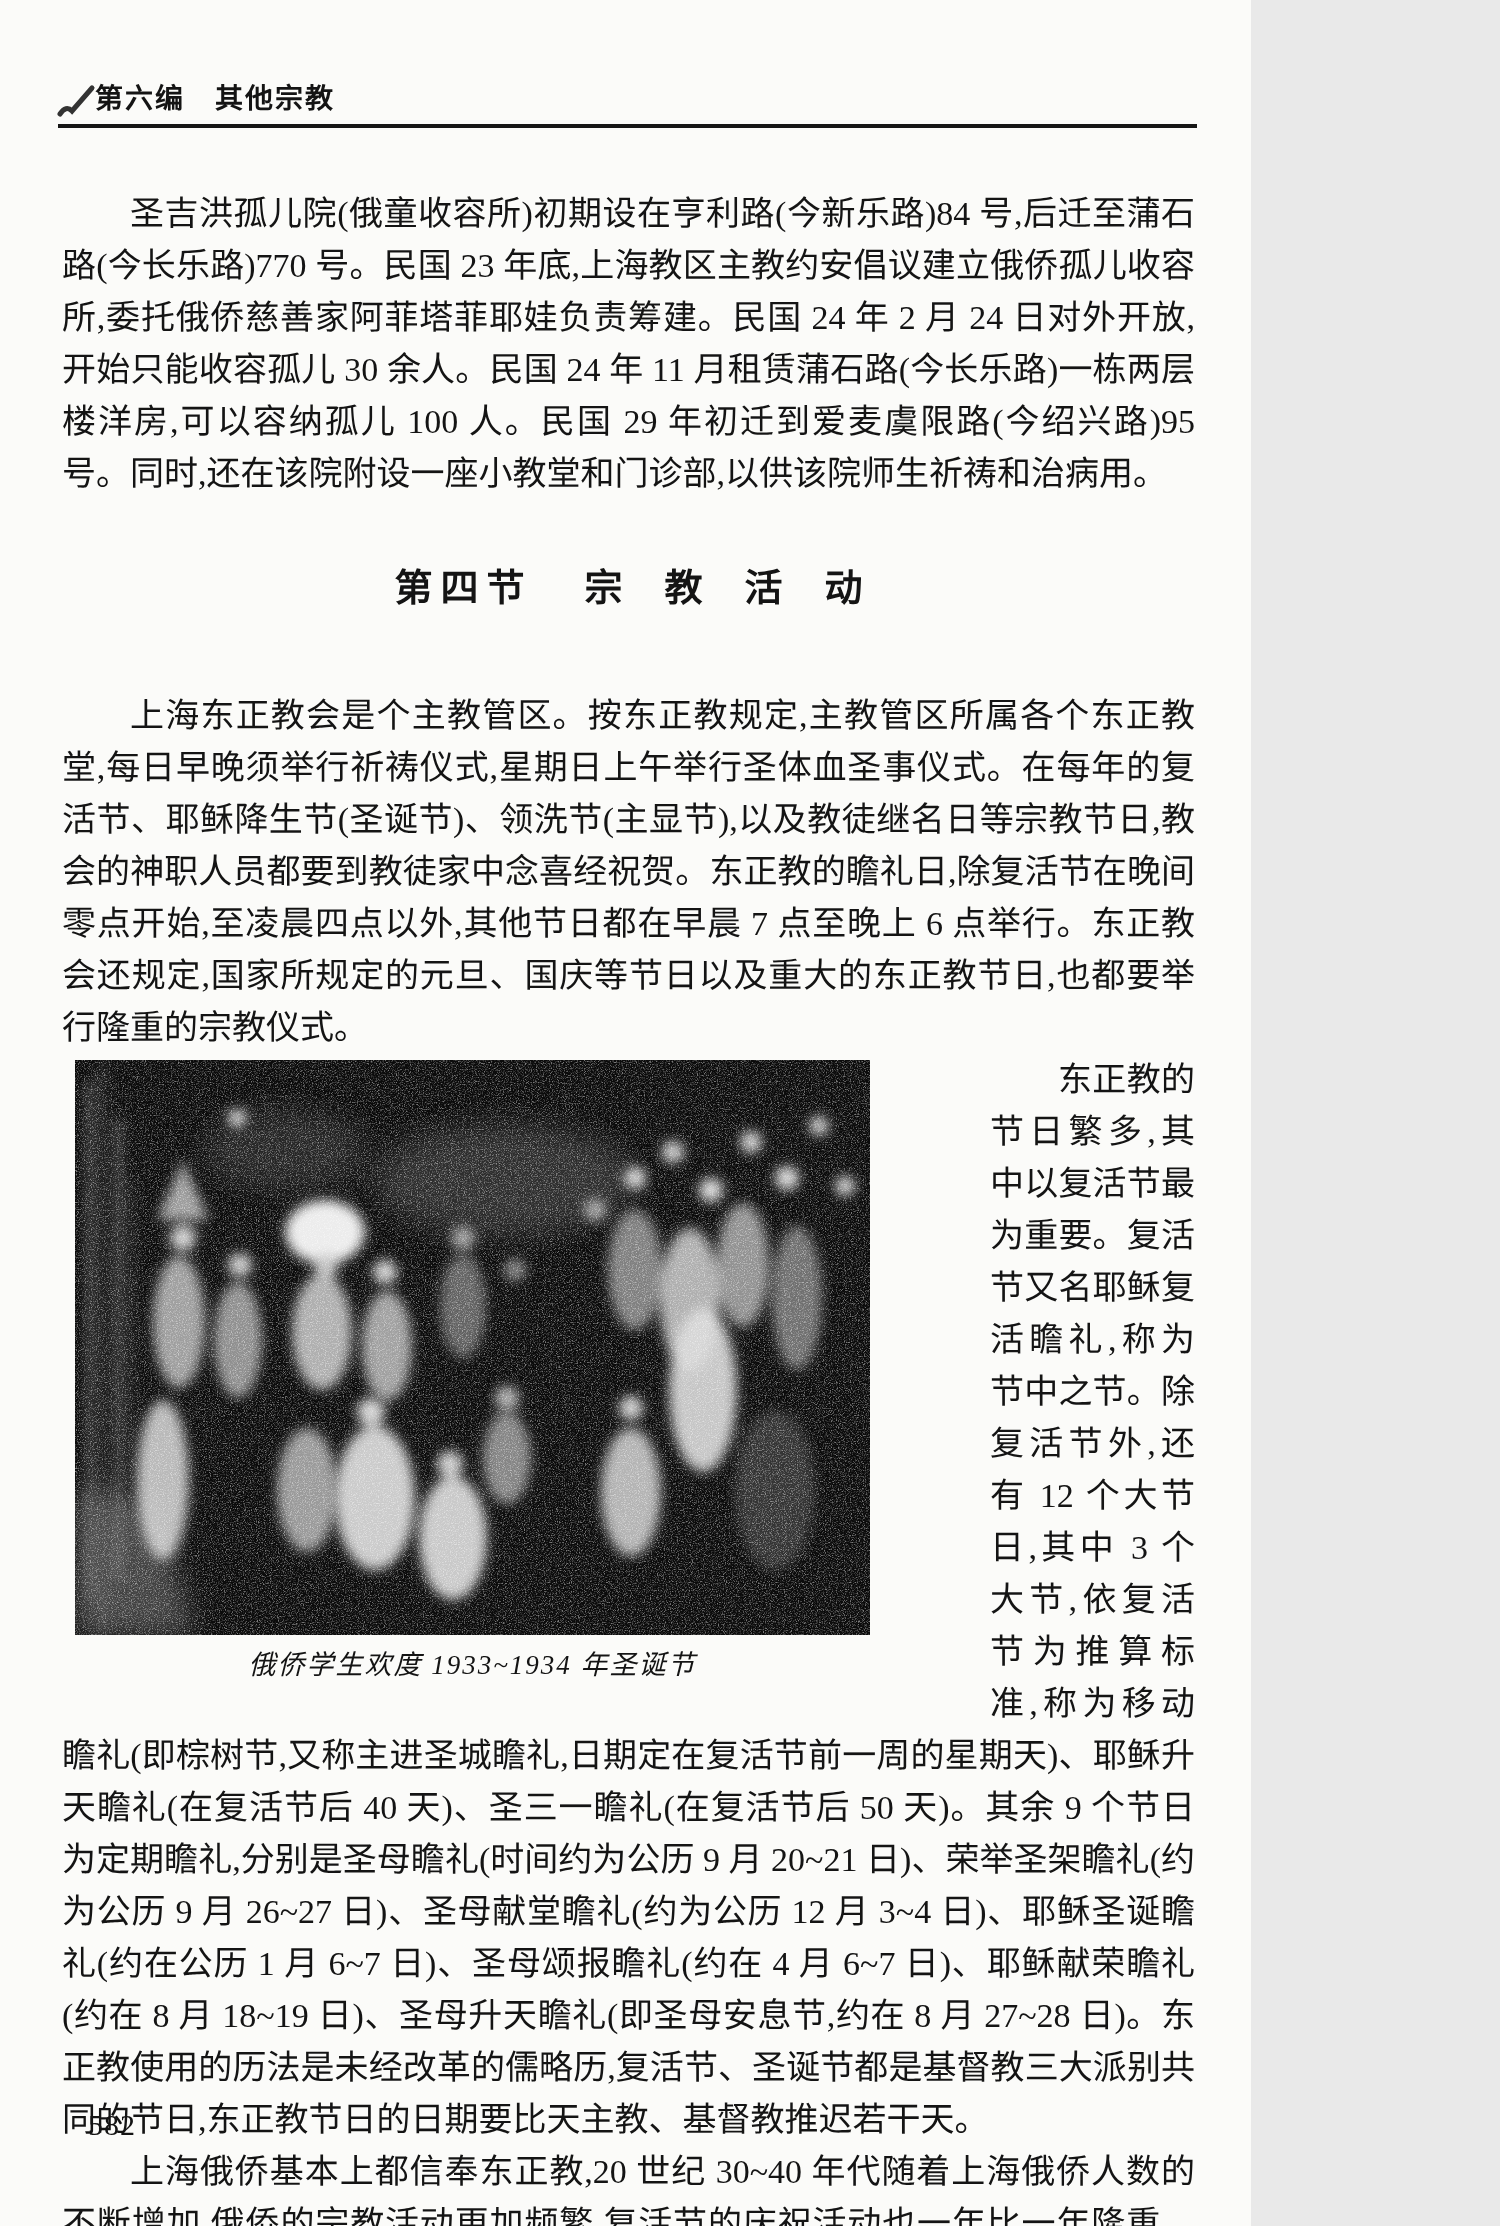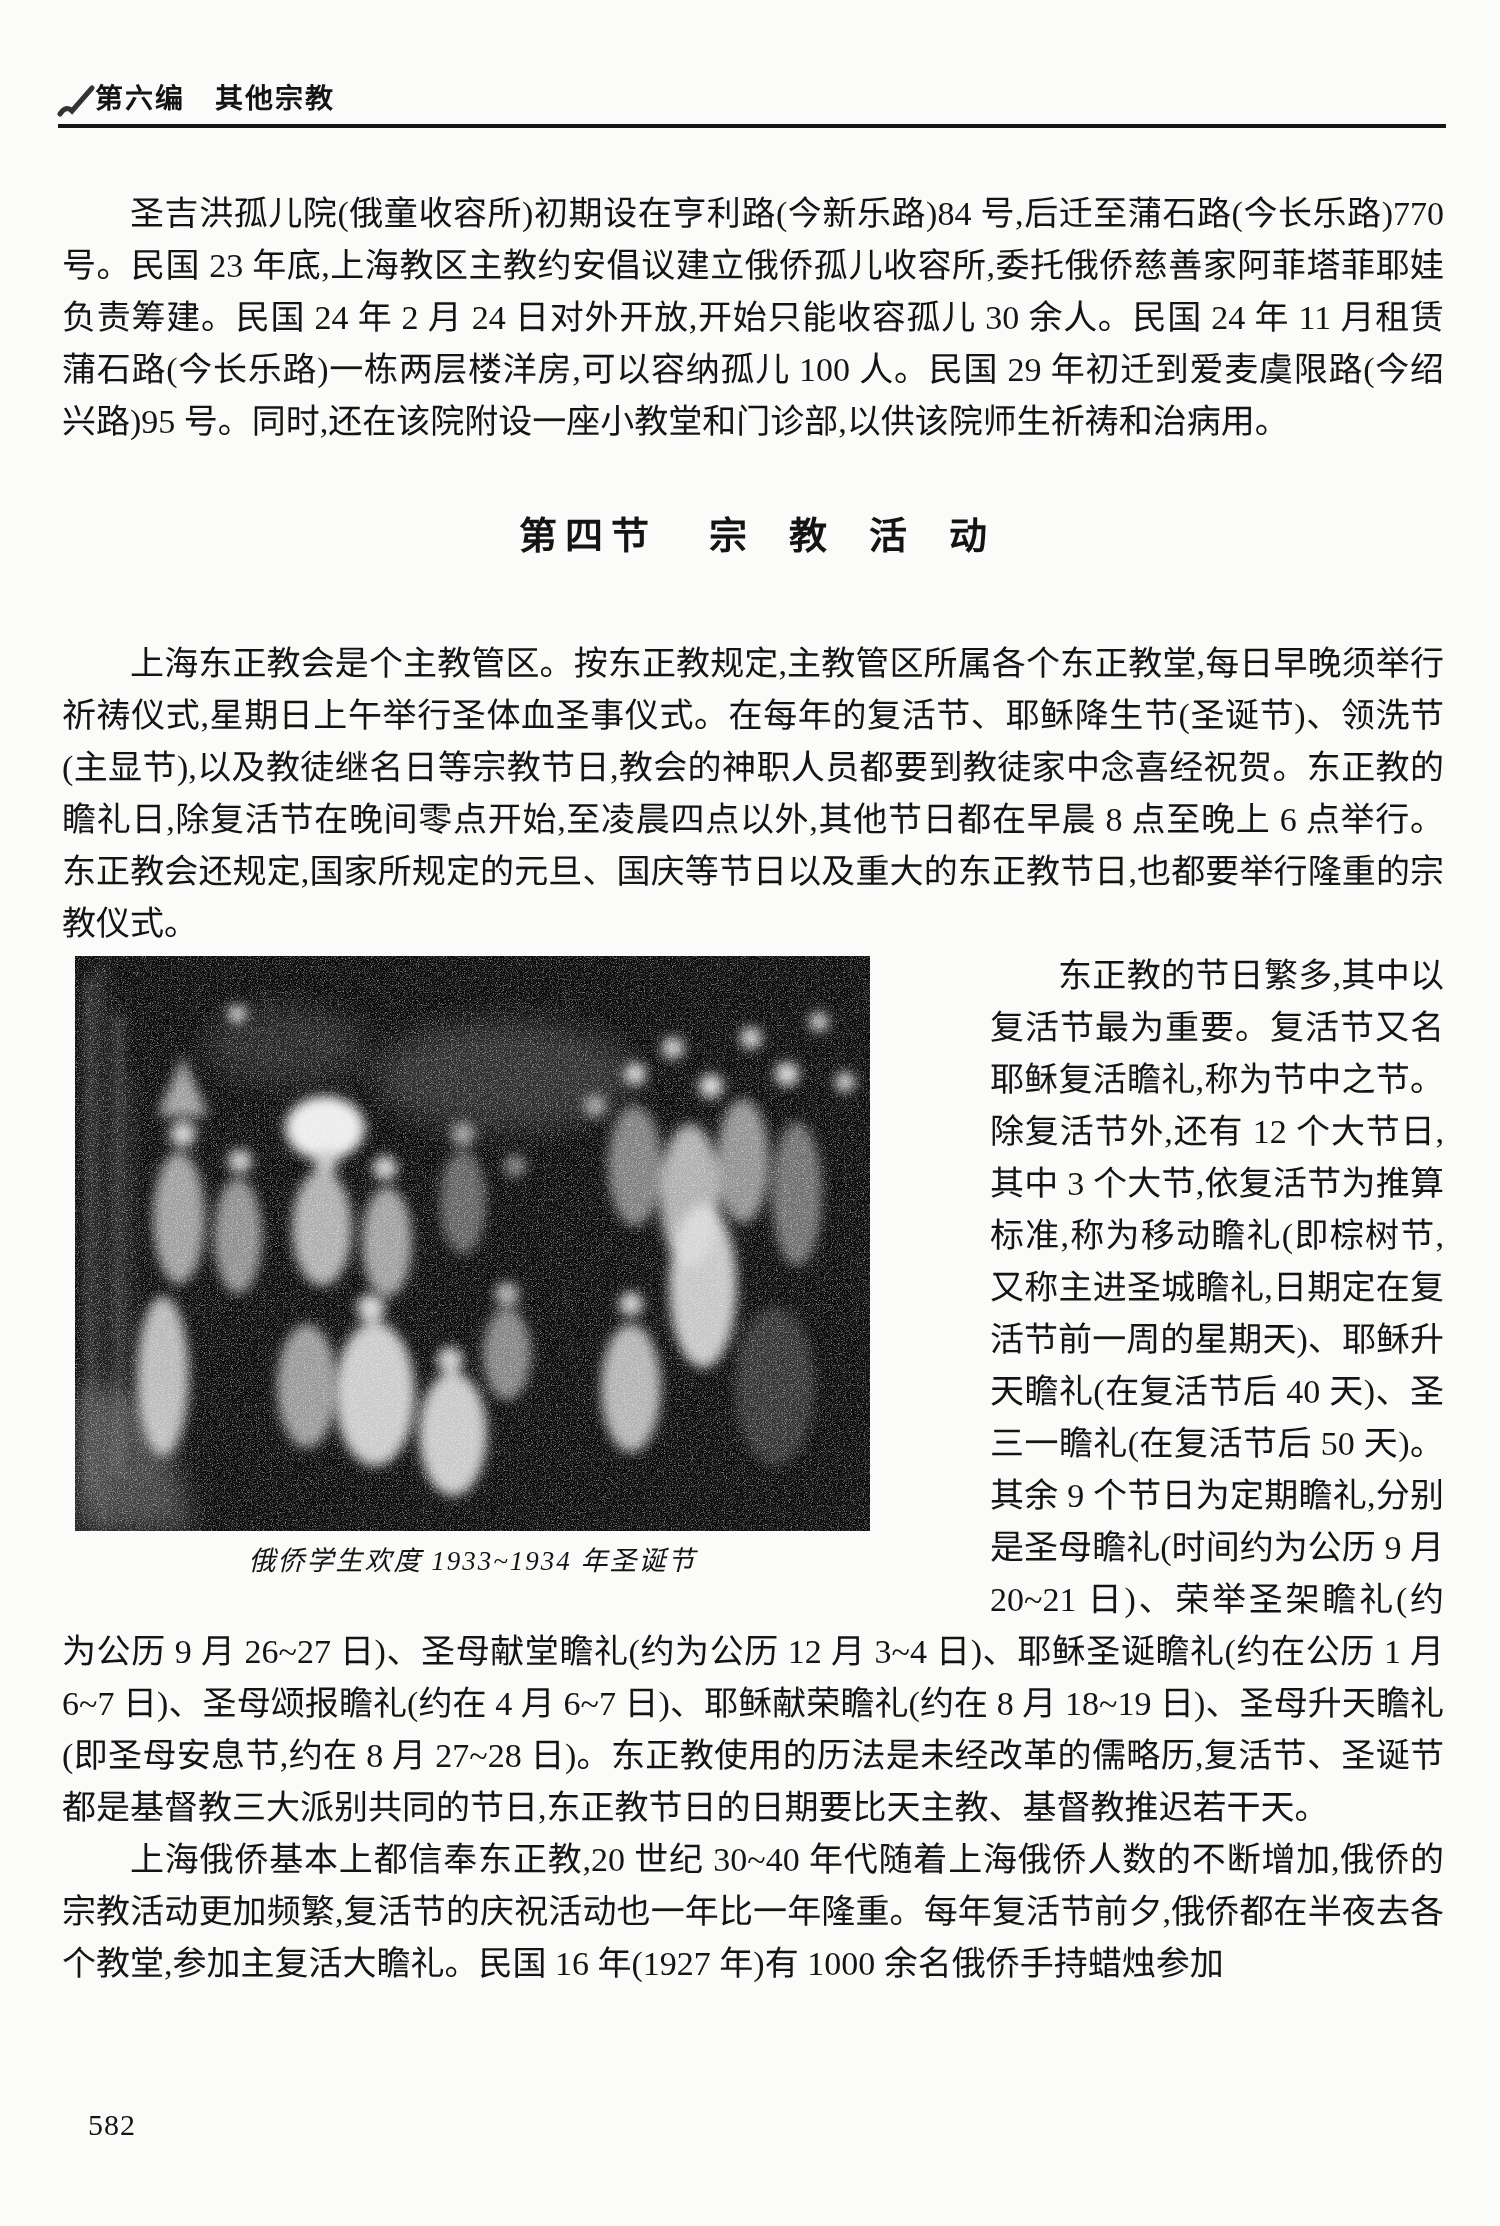--- a/index.html
+++ b/index.html
@@ -1,18 +1,18 @@
 <!DOCTYPE html>
 <html lang="zh-CN"><head>
 <meta charset="utf-8">
 <style>
   html,body{margin:0;padding:0;background:#e9e9e9;}
   .page{
     position:relative;
-    width:1500px;
+    width:1251px;
     height:2226px;
     background:#fbfbf9;
     overflow:hidden;
     font-family:"Liberation Serif","DejaVu Serif",serif;
     color:#141414;
   }
   
   .running-head{
     position:absolute;
     left:95px;
@@ -117,21 +117,21 @@
 
   <div class="content">
 
 
     <p class="body-para">圣吉洪孤儿院(俄童收容所)初期设在亨利路(今新乐路)84 号,后迁至蒲石路(今长乐路)770 号。民国 23 年底,上海教区主教约安倡议建立俄侨孤儿收容所,委托俄侨慈善家阿菲塔菲耶娃负责筹建。民国 24 年 2 月 24 日对外开放,开始只能收容孤儿 30 余人。民国 24 年 11 月租赁蒲石路(今长乐路)一栋两层楼洋房,可以容纳孤儿 100 人。民国 29 年初迁到爱麦虞限路(今绍兴路)95 号。同时,还在该院附设一座小教堂和门诊部,以供该院师生祈祷和治病用。</p>
 
     <h2 class="section-title">
       <span class="st-num">第四节</span><span class="st-name">宗教活动</span>
     </h2>
 
-    <p class="body-para">上海东正教会是个主教管区。按东正教规定,主教管区所属各个东正教堂,每日早晚须举行祈祷仪式,星期日上午举行圣体血圣事仪式。在每年的复活节、耶稣降生节(圣诞节)、领洗节(主显节),以及教徒继名日等宗教节日,教会的神职人员都要到教徒家中念喜经祝贺。东正教的瞻礼日,除复活节在晚间零点开始,至凌晨四点以外,其他节日都在早晨 8 点至晚上 6 点举行。东正教会还规定,国家所规定的元旦、国庆等节日以及重大的东正教节日,也都要举行隆重的宗教仪式。</p>
+    <p class="body-para">上海东正教会是个主教管区。按东正教规定,主教管区所属各个东正教堂,每日早晚须举行祈祷仪式,星期日上午举行圣体血圣事仪式。在每年的复活节、耶稣降生节(圣诞节)、领洗节(主显节),以及教徒继名日等宗教节日,教会的神职人员都要到教徒家中念喜经祝贺。东正教的瞻礼日,除复活节在晚间零点开始,至凌晨四点以外,其他节日都在早晨 7 点至晚上 6 点举行。东正教会还规定,国家所规定的元旦、国庆等节日以及重大的东正教节日,也都要举行隆重的宗教仪式。</p>
 
     <div class="photo-block">
       <figure class="photo-figure" style="margin-top:6px;">
         <div class="photo">
           <svg viewBox="0 0 795 575" preserveAspectRatio="none" xmlns="http://www.w3.org/2000/svg">
             <defs>
               <filter id="soft" x="-60%" y="-60%" width="220%" height="220%">
                   <feGaussianBlur stdDeviation="6"></feGaussianBlur>
                 </filter>
               <filter id="soft2" x="-60%" y="-60%" width="220%" height="220%">

